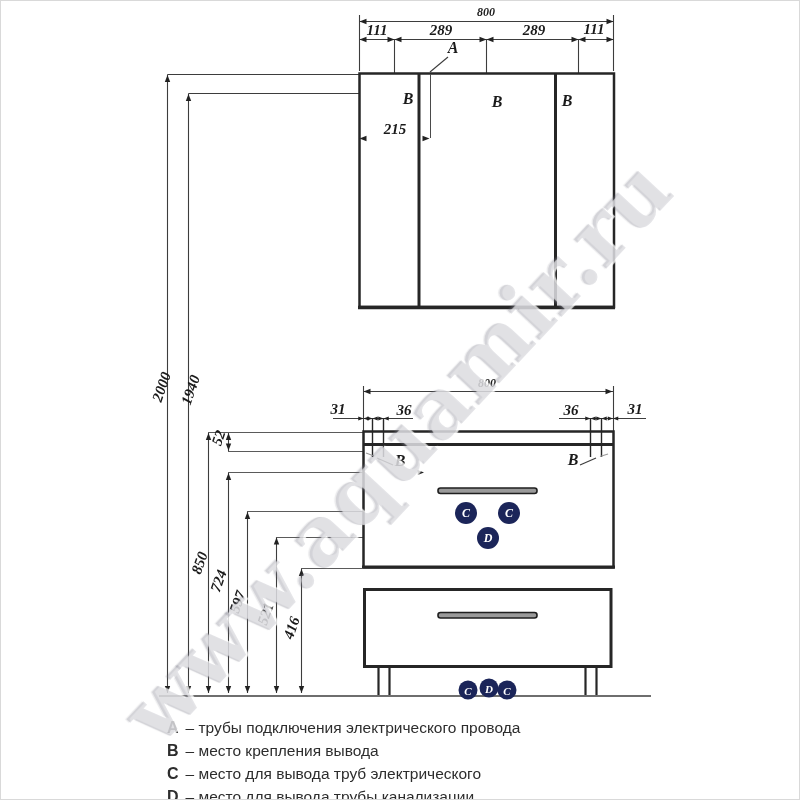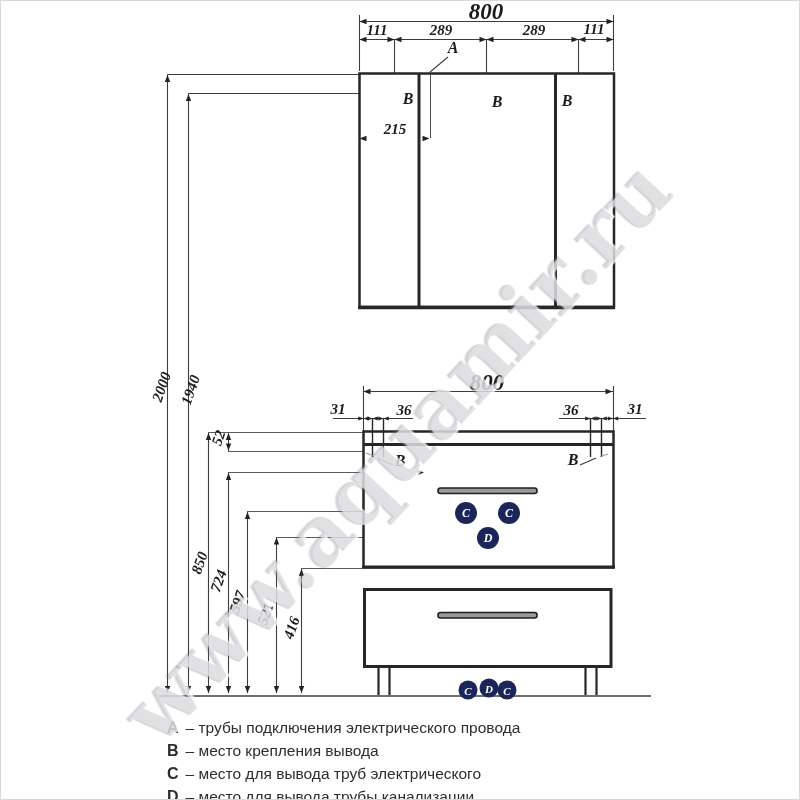--- a/index.html
+++ b/index.html
@@ -2,21 +2,21 @@
 <html><head>
 <meta charset="utf-8">
 <style>
   html,body{margin:0;padding:0;background:#fff;}
   #stage{position:relative;width:800px;height:800px;background:#ffffff;overflow:hidden;
          border:1px solid #d9d9d9;box-sizing:border-box;
          font-family:"Liberation Serif",serif;}
   #drawing{position:absolute;left:0;top:0;}
   .dim{position:absolute;transform:translate(-50%,-50%);
        font:italic 700 15px "Liberation Serif",serif;color:#1a1a1a;white-space:nowrap;}
-  .dim.big{font-size:23px;text-align:center;}
+  .dim.big{font-size:12px;text-align:center;}
   .dim.rot{transform:translate(-50%,-50%) rotate(-71deg);}
   .ltr{font-size:16px;}
   .port{position:absolute;width:22px;height:22px;border-radius:50%;background:#1b2559;
         color:#fff;display:flex;align-items:center;justify-content:center;
         font:italic 700 12px "Liberation Serif",serif;transform:translate(-50%,-50%);}
   .port.small{width:19px;height:19px;font-size:11px;}
   .legend-row{position:absolute;display:flex;align-items:baseline;gap:7px;
               font-family:"Liberation Sans",sans-serif;color:#2d2d2d;white-space:nowrap;}
   .legend-key{font-weight:700;font-size:16px;}
   .legend-text{font-size:15.5px;}

